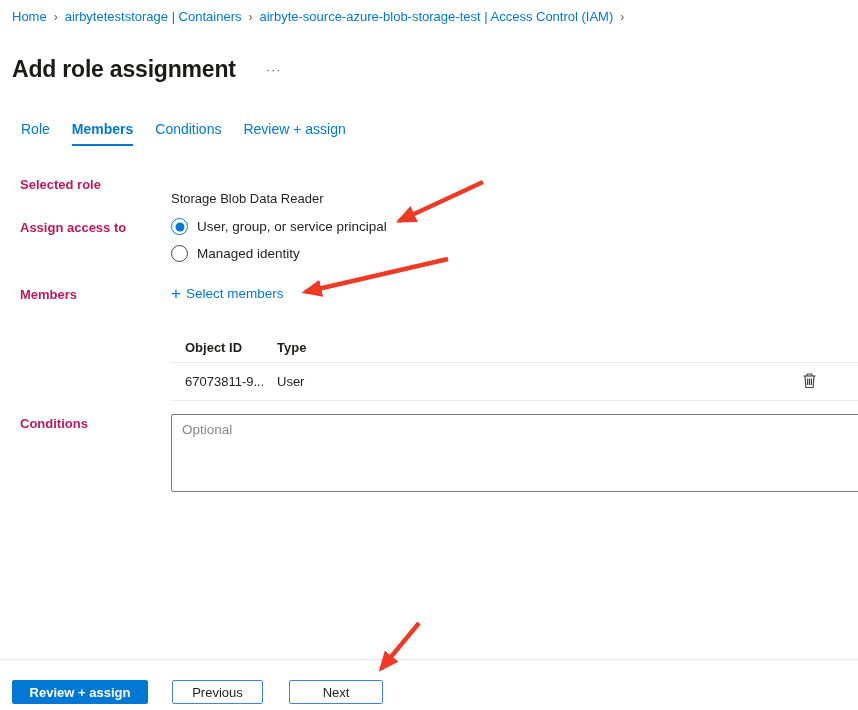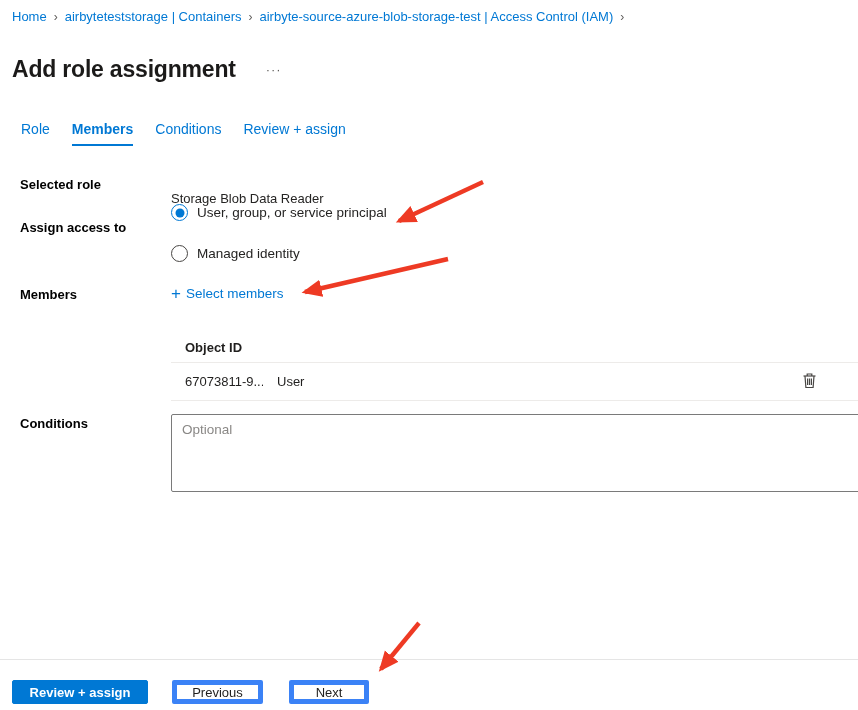--- a/index.html
+++ b/index.html
@@ -24,21 +24,21 @@
   .page-title { font-size: 23px; font-weight: 700; color: #1b1a19; letter-spacing: -0.2px; }
   .more-dots { margin-left: 30px; color: #605e5c; font-size: 13px; letter-spacing: 1px; cursor: pointer; }
   
   .tabs { position: absolute; left: 21px; top: 121px; display: flex; }
   .tab {
     font-size: 14px; color: #0078d4; padding: 0 0 7px 0; margin-right: 22px;
     border-bottom: 2.5px solid transparent; cursor: pointer; white-space: nowrap;
   }
   .tab.active { font-weight: 700; border-bottom-color: #0078d4; }
   
-  .field-label { position: absolute; left: 20px; font-weight: 700; font-size: 13px; color: #000000; }
+  .field-label { position: absolute; left: 20px; font-weight: 700; font-size: 13px; color: #be185d; }
   .field-value { position: absolute; left: 171px; font-size: 13px; color: #252423; }
   
   .radio-option { position: absolute; left: 171px; display: flex; align-items: center; cursor: pointer; }
   .radio-circle {
     width: 17px; height: 17px; border-radius: 50%;
     border: 1px solid #484644; background: #fff; position: relative; flex: 0 0 auto;
   }
   .radio-circle.selected { border: 1.5px solid #0078d4; }
   .radio-circle.selected::after {
     content: ""; position: absolute; left: 50%; top: 50%;
@@ -77,24 +77,24 @@
   .footer { position: absolute; left: 12px; top: 680px; display: flex; align-items: center; }
   .btn {
     height: 24px; font-size: 13px; font-family: "Liberation Sans", sans-serif;
     border-radius: 2px; cursor: pointer; padding: 0 14px; white-space: nowrap;
   }
   .btn.primary {
     background: #0078d4; color: #ffffff; border: 1px solid #0078d4;
     font-weight: 700; width: 136px; margin-right: 24px;
   }
   .btn.secondary {
-    background: #ffffff; color: #201f1e; border: 5px solid #3b82f6;
+    background: #ffffff; color: #201f1e; border: 1px solid #3b82f6;
   }
   .btn-previous { width: 91px; margin-right: 26px; }
-  .btn-next { width: 80px; }
+  .btn-next { width: 94px; }
   
   .arrows-overlay { position: absolute; left: 0; top: 0; width: 858px; height: 710px; pointer-events: none; z-index: 20; }
 </style>
 </head>
 <body>
 
 <nav class="breadcrumb">
   <a class="crumb">Home</a><span class="crumb-sep">›</span><a class="crumb">airbyteteststorage | Containers</a><span class="crumb-sep">›</span><a class="crumb">airbyte-source-azure-blob-storage-test | Access Control (IAM)</a><span class="crumb-sep">›</span>
 </nav>
 
@@ -107,38 +107,39 @@
   <div class="tab">Role</div>
   <div class="tab active">Members</div>
   <div class="tab">Conditions</div>
   <div class="tab">Review + assign</div>
 </div>
 
 <div class="field-label" style="top:177px;">Selected role</div>
 <div class="field-value" style="top:177px;margin-top:14px;">Storage Blob Data Reader</div>
 
 <div class="field-label" style="top:220px;">Assign access to</div>
-<div class="radio-option" style="top:204px;">
+<div class="radio-option" style="top:218px;">
   <span class="radio-circle selected"></span>
   <span class="radio-label">User, group, or service principal</span>
 </div>
 <div class="radio-option" style="top:245px;">
   <span class="radio-circle"></span>
   <span class="radio-label">Managed identity</span>
 </div>
 
 <div class="field-label" style="top:287px;">Members</div>
 <a class="select-members">
   <span class="plus-glyph">+</span>
   <span>Select members</span>
 </a>
 
 <div class="members-table">
   <div class="tr head">
     <div class="td th col-oid">Object ID</div>
+    <div class="td th col-type">Type</div>
     <div class="td-action"></div>
   </div>
   <div class="tr row">
     <div class="td col-oid">67073811-9...</div>
     <div class="td col-type">User</div>
     <div class="td-action">
       <button class="trash-btn">
         <svg width="15" height="17" viewBox="0 0 15 17" fill="none" stroke="#484644" stroke-width="1.2">
           <path d="M1.5 4 H13.5"></path>
           <path d="M5.2 4 V2 H9.8 V4"></path>

